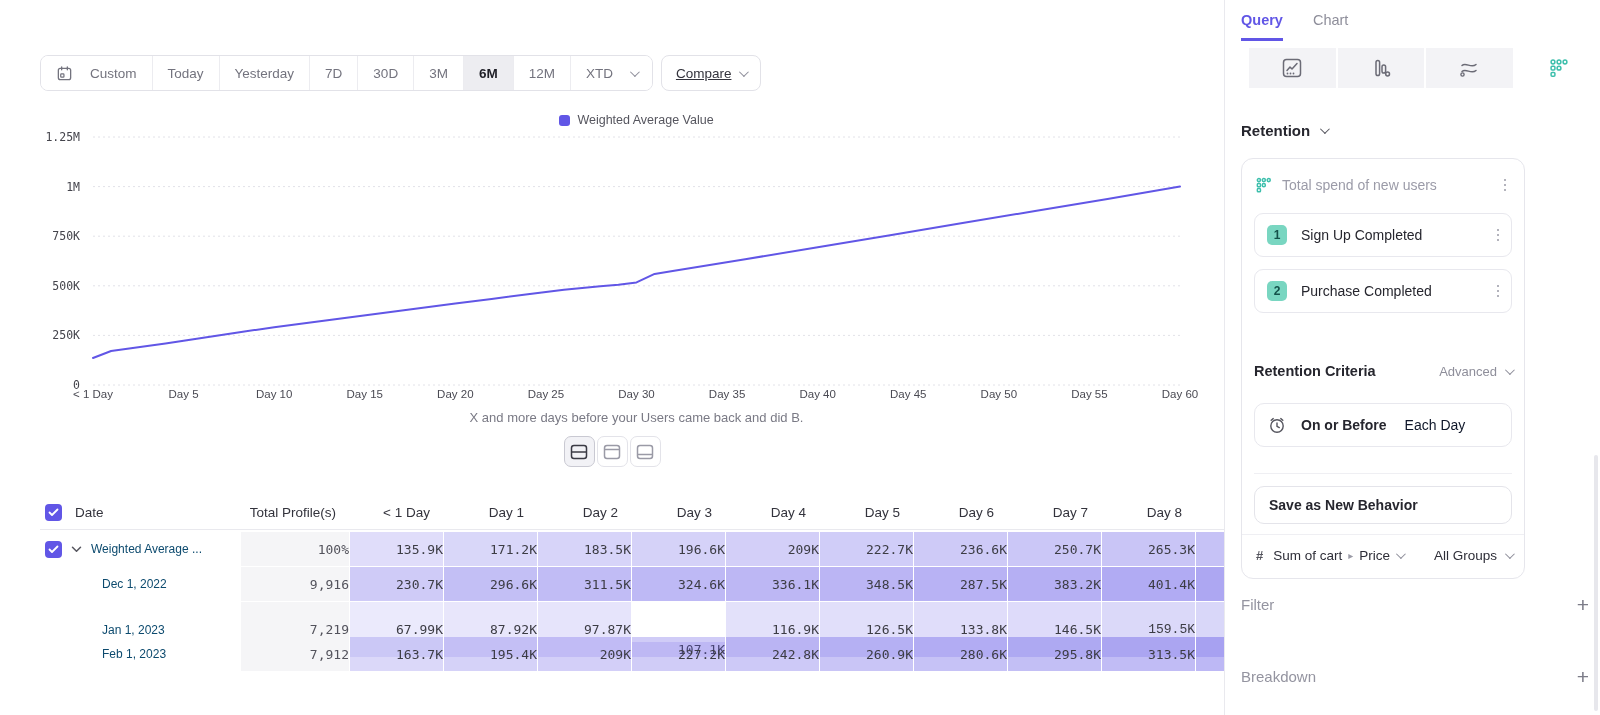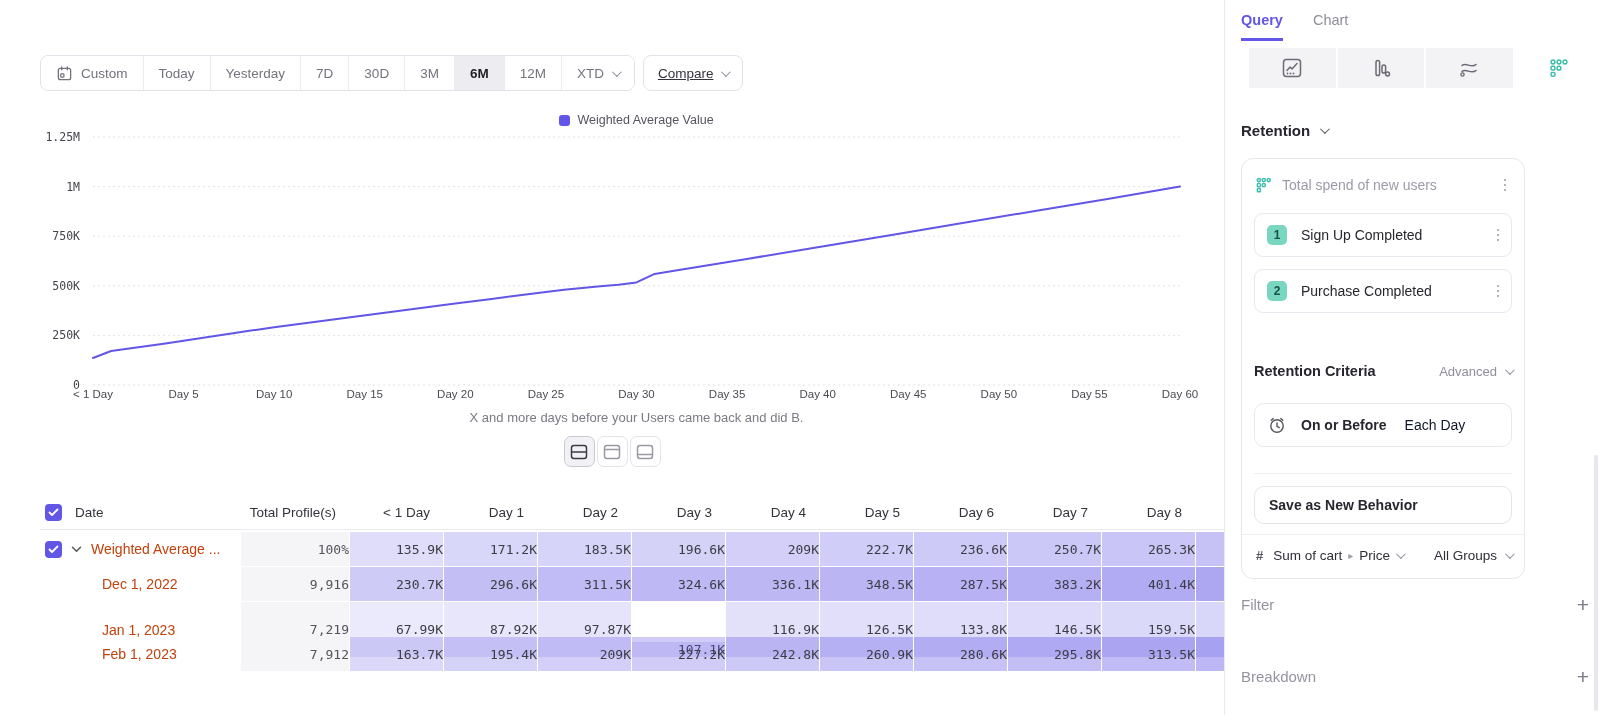--- a/index.html
+++ b/index.html
@@ -3,21 +3,21 @@
 <meta charset="utf-8">
 <style>
   * { margin:0; padding:0; box-sizing:border-box; }
   html,body { background:#fff; }
   body { font-family:"Liberation Sans", sans-serif; color:#2E2E38; }
   .app { position:relative; width:1600px; height:715px; overflow:hidden; background:#fff; }
 
   
   .toolbar-left { position:absolute; left:40px; top:55px; display:flex; align-items:center; }
   .seg-control { display:flex; border:1px solid #E2E2E8; border-radius:8px; overflow:hidden; background:#fff; height:36px; }
-  .seg { display:flex; align-items:center; gap:8px; padding:0 15px; font-size:13.5px; color:#73737E;
+  .seg { display:flex; align-items:center; gap:17px; padding:0 15px; font-size:13.5px; color:#73737E;
          border-right:1px solid #ECECF0; background:#fff; cursor:pointer; white-space:nowrap; }
   .seg:last-child { border-right:none; }
   .seg.active { background:#EDEDF1; color:#1E1E26; font-weight:700; }
   .btn { display:flex; align-items:center; gap:8px; height:36px; padding:0 14px; border:1px solid #E2E2E8;
          border-radius:8px; background:#fff; font-size:13.5px; color:#33333C; font-weight:500; cursor:pointer; white-space:nowrap; }
   .toolbar-left .btn { margin-left:8px;text-decoration:underline; }
   .toolbar-right { position:absolute; right:34px; top:55px; display:flex; gap:8px; }
   .chev { width:7px; height:7px; border-right:1.4px solid #8E8E9A; border-bottom:1.4px solid #8E8E9A;
           transform:rotate(45deg) translateY(-2px); display:inline-block; flex:none; }
   .chev.dark { border-color:#55555E; }
@@ -37,21 +37,21 @@
   
   .rtable { position:absolute; left:40px; top:496px; width:1184px; font-size:13.5px; }
   .thead, .trow { display:grid; grid-template-columns:200px 108px repeat(9,93px) 28px; column-gap:1px; }
   .thead { height:34px; border-bottom:1px solid #E9E9EE; margin-bottom:2px; align-items:center; color:#33333C; }
   .tbody { display:grid; row-gap:1px; }
   .trow { height:34px; align-items:stretch; }
   .hc { display:flex; align-items:center; justify-content:flex-end; padding-right:13px; }
   .hc.first { justify-content:flex-start; padding-left:5px; gap:13px; }
   .cell { display:flex; align-items:center; justify-content:flex-end; 
           font-family:"DejaVu Sans Mono", monospace; font-size:13px; color:#3C3C44; }
-  .c-date { justify-content:flex-start; font-family:"Liberation Sans", sans-serif; font-size:14px; color:#c2410c;
+  .c-date { justify-content:flex-start; font-family:"Liberation Sans", sans-serif; font-size:12px; color:#0c4a6e;
             padding-left:62px; padding-right:0; }
   .c-date.head-row { padding-left:5px; gap:9px; }
   .c-total { background:#F5F5F7; color:#53535C; }
   .c-sliver { padding:0; }
   .cbx { width:17px; height:17px; border-radius:4px; display:flex; align-items:center; justify-content:center; flex:none; cursor:pointer; }
 
   
   .sidebar { position:absolute; left:1224px; top:0; width:376px; height:715px; background:#fff; border-left:1px solid #E9E9EE; }
   .qtabs { position:absolute; left:16px; top:12px; display:flex; gap:30px; font-size:14.5px; }
   .qtab { color:#8E8E9A; cursor:pointer; padding-bottom:10px; }
@@ -300,21 +300,21 @@
           </div>
           <div class="cell c-total">7,219</div>
           <div class="cell c-val" style="background: rgba(98, 86, 230, 0.125);">67.99K</div>
           <div class="cell c-val" style="background: rgba(98, 86, 230, 0.15);">87.92K</div>
           <div class="cell c-val" style="background: rgba(98, 86, 230, 0.16);">97.87K</div>
           <div class="cell c-val" style="background: rgba(98, 86, 230, 0.17); margin-top: 40px;">107.1K</div>
           <div class="cell c-val" style="background: rgba(98, 86, 230, 0.18);">116.9K</div>
           <div class="cell c-val" style="background: rgba(98, 86, 230, 0.192);">126.5K</div>
           <div class="cell c-val" style="background: rgba(98, 86, 230, 0.2);">133.8K</div>
           <div class="cell c-val" style="background: rgba(98, 86, 230, 0.21);">146.5K</div>
-          <div class="cell c-val" style="background: rgba(98, 86, 230, 0.227);">159.5K</div>
+          <div class="cell c-val" style="background: rgba(98, 86, 230, 0.227); font-family: Liberation Mono, monospace;">159.5K</div>
           <div class="cell c-sliver" style="background: rgba(98, 86, 230, 0.24);"></div>
         </div>
         <div class="trow">
           <div class="cell c-date">
             <span>Feb 1, 2023</span>
           </div>
           <div class="cell c-total">7,912</div>
           <div class="cell c-val" style="background: rgba(98, 86, 230, 0.23);">163.7K</div>
           <div class="cell c-val" style="background: rgba(98, 86, 230, 0.267);">195.4K</div>
           <div class="cell c-val" style="background: rgba(98, 86, 230, 0.282);">209K</div>

